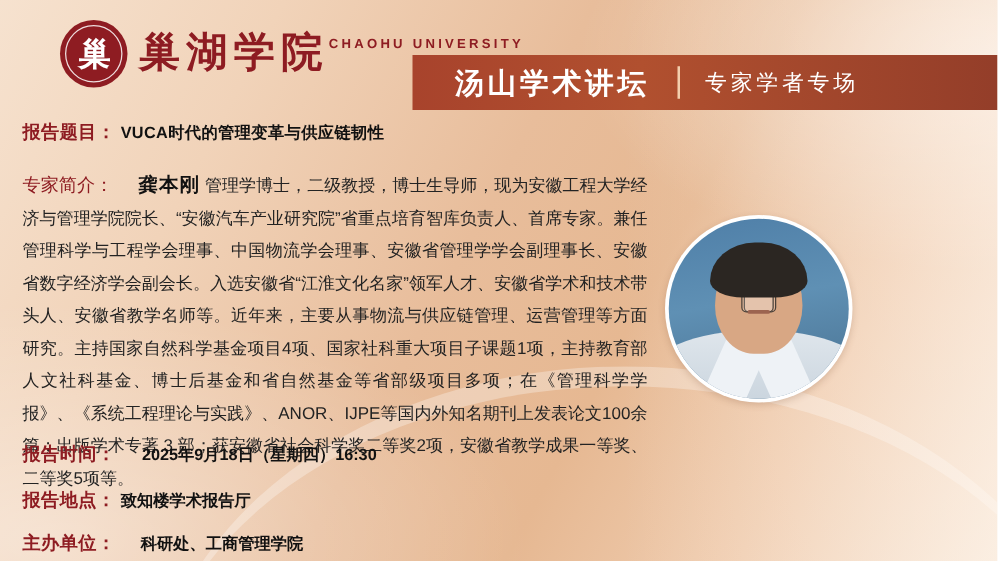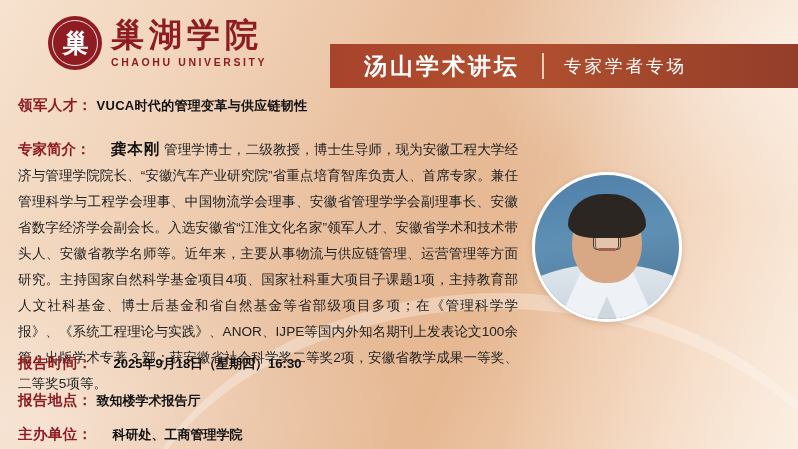--- a/index.html
+++ b/index.html
@@ -78,21 +78,21 @@
     display: flex;
     align-items: center;
     justify-content: center;
     font-family: "Liberation Serif", serif;
     font-size: 26px;
     font-weight: bold;
     letter-spacing: -1px;
   }
   .uni-names {
     display: flex;
-    flex-direction: column;
+    flex-direction: row;
     justify-content: center;
   }
   .uni-cn {
     font-family: "Liberation Serif", serif;
     font-size: 33px;
     font-weight: bold;
     color: #8e1c22;
     letter-spacing: 5px;
     line-height: 1.06;
   }
@@ -162,21 +162,21 @@
   .bio-para {
     margin: 0;
     font-size: 13.6px;
     line-height: 26px;
     color: #232323;
     text-align: justify;
     text-justify: inter-ideograph;
   }
   .bio-label {
     color: #8e1c22;
-    font-weight: bold;
+    font-weight: normal;
     font-size: 14.5px;
   }
   .bio-name {
     color: #111;
     font-weight: bold;
     font-size: 15.5px;
     letter-spacing: 1px;
     margin-left: 20px;
   }
 
@@ -305,21 +305,21 @@
 
     <div class="forum-band">
       <div class="forum-title">汤山学术讲坛</div>
       <div class="forum-div"></div>
       <div class="forum-sub">专家学者专场</div>
     </div>
 
   </div>
 
   <div class="row-topic">
-    <span class="label">领军人才：</span>
+    <span class="label">报告题目：</span>
     <span class="value-strong">VUCA时代的管理变革与供应链韧性</span>
   </div>
 
   <div class="bio">
     <p class="bio-para"><span class="bio-label">专家简介：</span><span class="bio-name">龚本刚</span> <span>管理学博士，二级教授，博士生导师，现为安徽工程大学经济与管理学院院长、“安徽汽车产业研究院”省重点培育智库负责人、首席专家。兼任管理科学与工程学会理事、中国物流学会理事、安徽省管理学学会副理事长、安徽省数字经济学会副会长。入选安徽省“江淮文化名家”领军人才、安徽省学术和技术带头人、安徽省教学名师等。近年来，主要从事物流与供应链管理、运营管理等方面研究。主持国家自然科学基金项目4项、国家社科重大项目子课题1项，主持教育部人文社科基金、博士后基金和省自然基金等省部级项目多项；在《管理科学学报》、《系统工程理论与实践》、ANOR、IJPE等国内外知名期刊上发表论文100余篇；出版学术专著 3 部；获安徽省社会科学奖二等奖2项，安徽省教学成果一等奖、二等奖5项等。</span></p>
   </div>
 
   <div class="portrait-wrap">
     <div class="portrait">
       <div class="p-shirt"></div>

